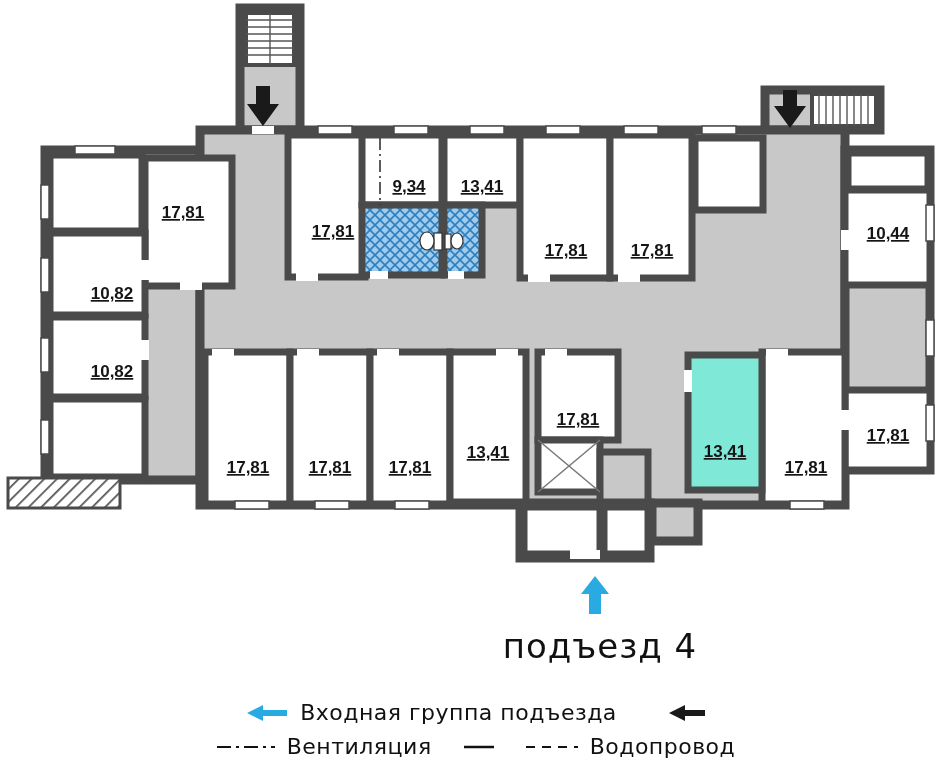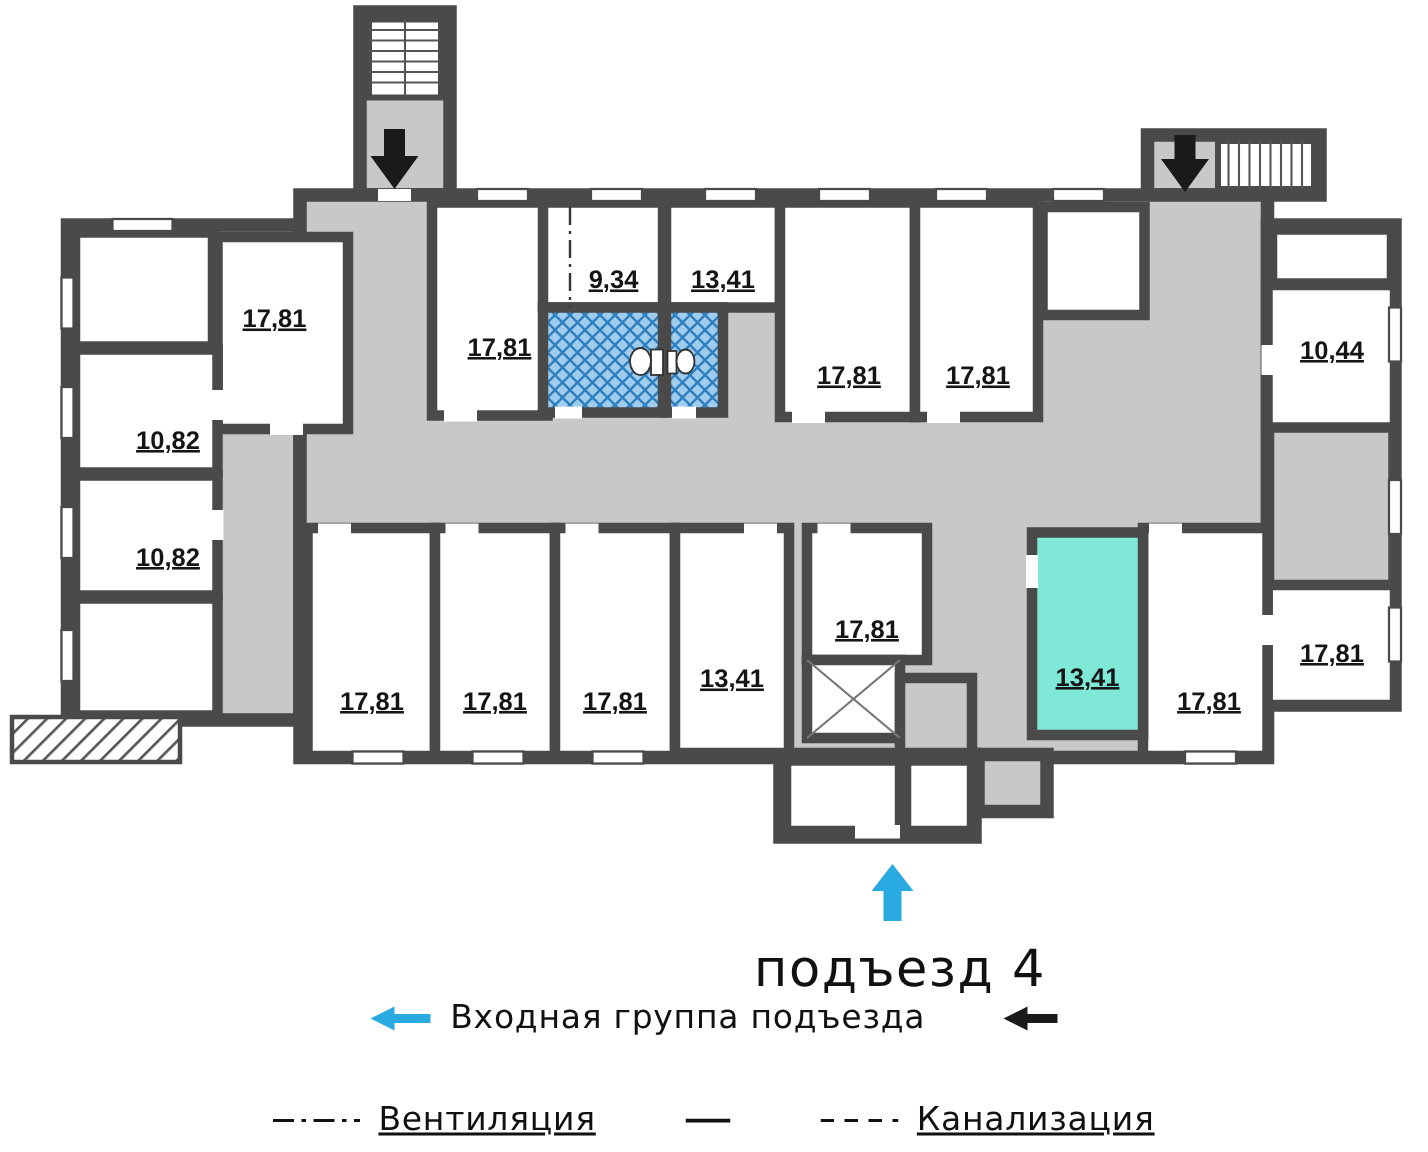--- a/index.html
+++ b/index.html
@@ -12,22 +12,22 @@
     font-family:"Liberation Sans", sans-serif;
     font-weight:bold;font-size:17px;fill:#151515;
     text-decoration:underline;text-anchor:middle;
   }
   .title{
     position:absolute;left:0;top:626px;width:952px;text-align:center;
     font-family:"DejaVu Sans", sans-serif;font-size:34px;letter-spacing:1px;
     transform:translateX(124px);
   }
   .legend{position:absolute;left:0;width:952px;display:flex;justify-content:center;align-items:center;}
-  .legend.row1{top:666px;gap:51px;}
-  .legend.row2{top:734px;gap:60px;text-decoration:underline;}
+  .legend.row1{top:700px;gap:51px;}
+  .legend.row2{top:734px;gap:32px;}
   .legend-item{display:flex;align-items:center;gap:12px;
     font-family:"DejaVu Sans", sans-serif;font-size:22px;letter-spacing:0.5px;}
   .legend-item svg{display:block;}
 </style>
 </head>
 <body>
 
 <div class="page">
 
   <div class="plan-wrap">
@@ -223,17 +223,17 @@
     </div>
     <div class="legend-item">
       <svg width="30" height="10" viewBox="0 0 30 10">
         <line x1="0" y1="5" x2="30" y2="5" stroke="#111" stroke-width="2.5"></line>
       </svg>
     </div>
     <div class="legend-item">
       <svg width="52" height="10" viewBox="0 0 52 10">
         <line x1="0" y1="5" x2="52" y2="5" stroke="#111" stroke-width="2" stroke-dasharray="9 7"></line>
       </svg>
-      <span>Канализация</span>
+      <span>Водопровод</span>
     </div>
   </div>
 
 </div>
 
 </body></html>

